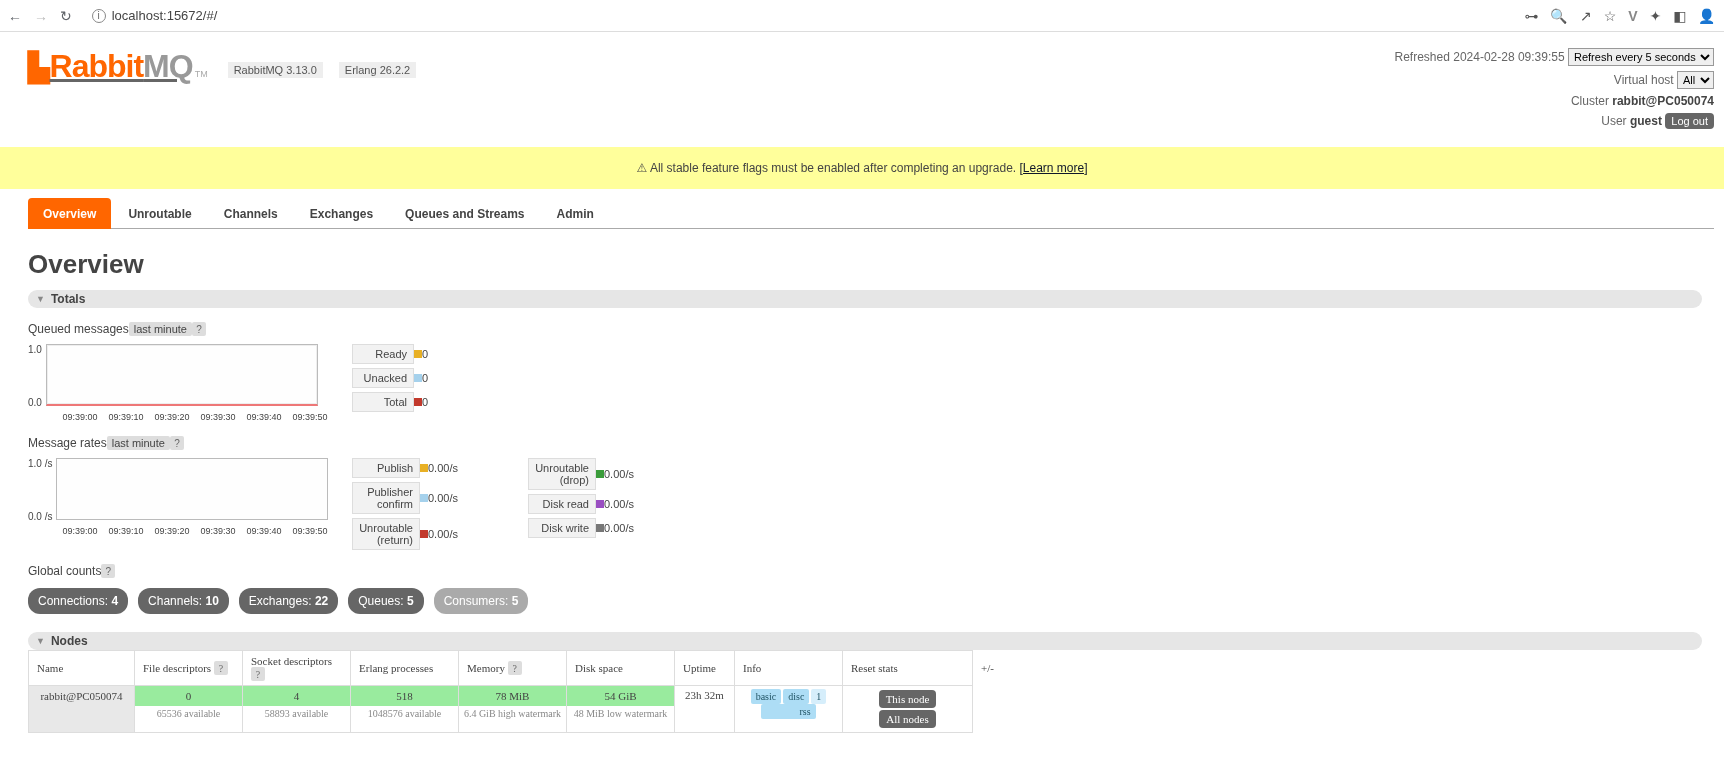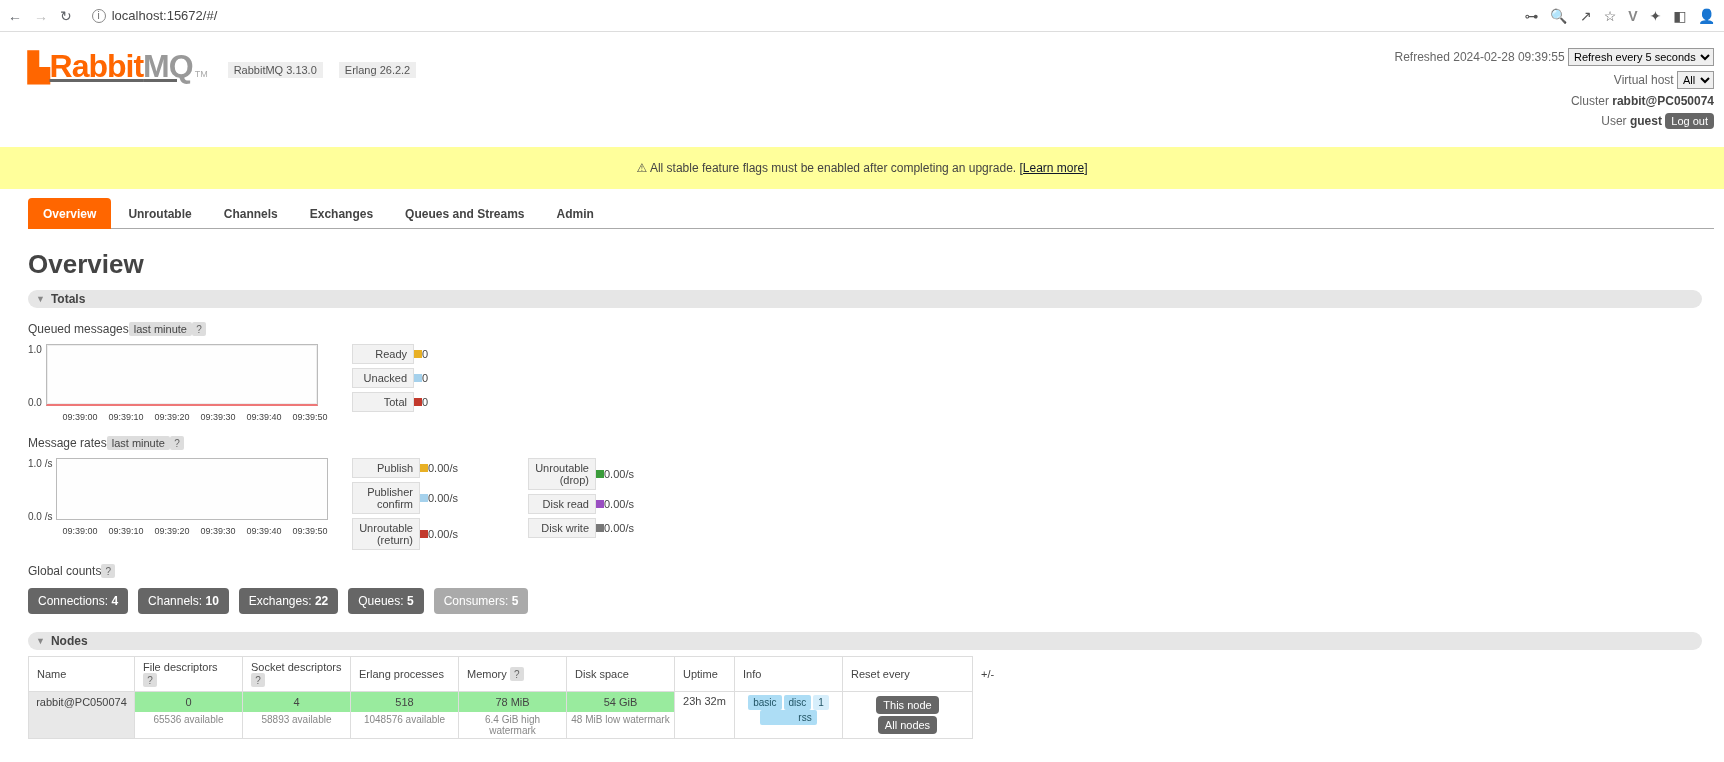--- a/index.html
+++ b/index.html
@@ -65,26 +65,26 @@
 
 .legend { display: flex; flex-direction: column; gap: 4px; }
 .legend-row { display: flex; align-items: center; }
 .legend-label { width: 62px; text-align: right; font-size: 11px; color: #444; background: #f2f2f2; border: 1px solid #ddd; padding: 3px 6px;}
 .legend-swatch { width: 8px; height: 8px; display:inline-block;}
 .legend-val { font-size: 11px; color: #444; width: 40px;}
 .legend-label.wide { width: 68px; }
 
 
 .gc-row { display: flex; gap: 10px; margin-top: 10px; flex-wrap: wrap;}
-.gc-pill { background: #666; color: #fff; border-radius: 4px; padding: 6px 10px; font-size: 12px; cursor: pointer;}
+.gc-pill { background: #666; color: #fff; border-radius: 12px; padding: 6px 10px; font-size: 12px; cursor: pointer;}
 .gc-pill b { font-weight: bold; }
 .gc-pill.light { background: #aaa; }
 
 
-.nodes-table { border-collapse: collapse; margin-top: 6px; font-size: 11px; color: #444;}
+.nodes-table { border-collapse: collapse; font-size: 11px; color: #444; font-family: Liberation Serif, serif;}
 .nodes-table th { text-align: left; padding: 4px 8px; border: 1px solid #ddd; background: #fff; font-weight: normal;}
 .nodes-table td { padding: 3px 6px; border: 1px solid #ddd; text-align: center; vertical-align: top;}
 .nodes-table .name-cell { background: #e8e8e8; padding: 4px 6px;}
 .green-cell-wrap { padding: 0 !important; }
 .green-cell { background: #99eb9e; display: block; padding: 4px; }
 .sub-note { font-size: 10px; color: #888; display: block; padding: 2px 4px;}
 .info-pill { display: inline-block; padding: 2px 5px; font-size: 10px; border-radius: 2px; margin: 0 1px;}
 .ip-basic { background: #adddf5; color:#256;} 
 .ip-disc { background: #adddf5; color:#256;}
 .ip-one { background: #d6eefb; color:#256;}
@@ -297,21 +297,21 @@
   <tbody>
           <tr>
     <th style="width:106px;">Name</th>
     <th style="width:108px;"><span>File descriptors</span> <span class="help-q">?</span></th>
     <th style="width:108px;"><span>Socket descriptors</span> <span class="help-q">?</span></th>
     <th style="width:108px;">Erlang processes</th>
     <th style="width:108px;"><span>Memory</span> <span class="help-q">?</span></th>
     <th style="width:108px;">Disk space</th>
     <th style="width:60px;">Uptime</th>
     <th style="width:108px;">Info</th>
-    <th style="width:130px;">Reset every</th>
+    <th style="width:130px;">Reset stats</th>
     <th class="plus-minus" style="border:none;">+/-</th>
   </tr>
   <tr>
     <td class="name-cell">rabbit@PC050074</td>
     <td class="green-cell-wrap">
               <span class="green-cell">0</span>
               <span class="sub-note">65536 available</span>
             </td>
     <td class="green-cell-wrap">
               <span class="green-cell">4</span>

